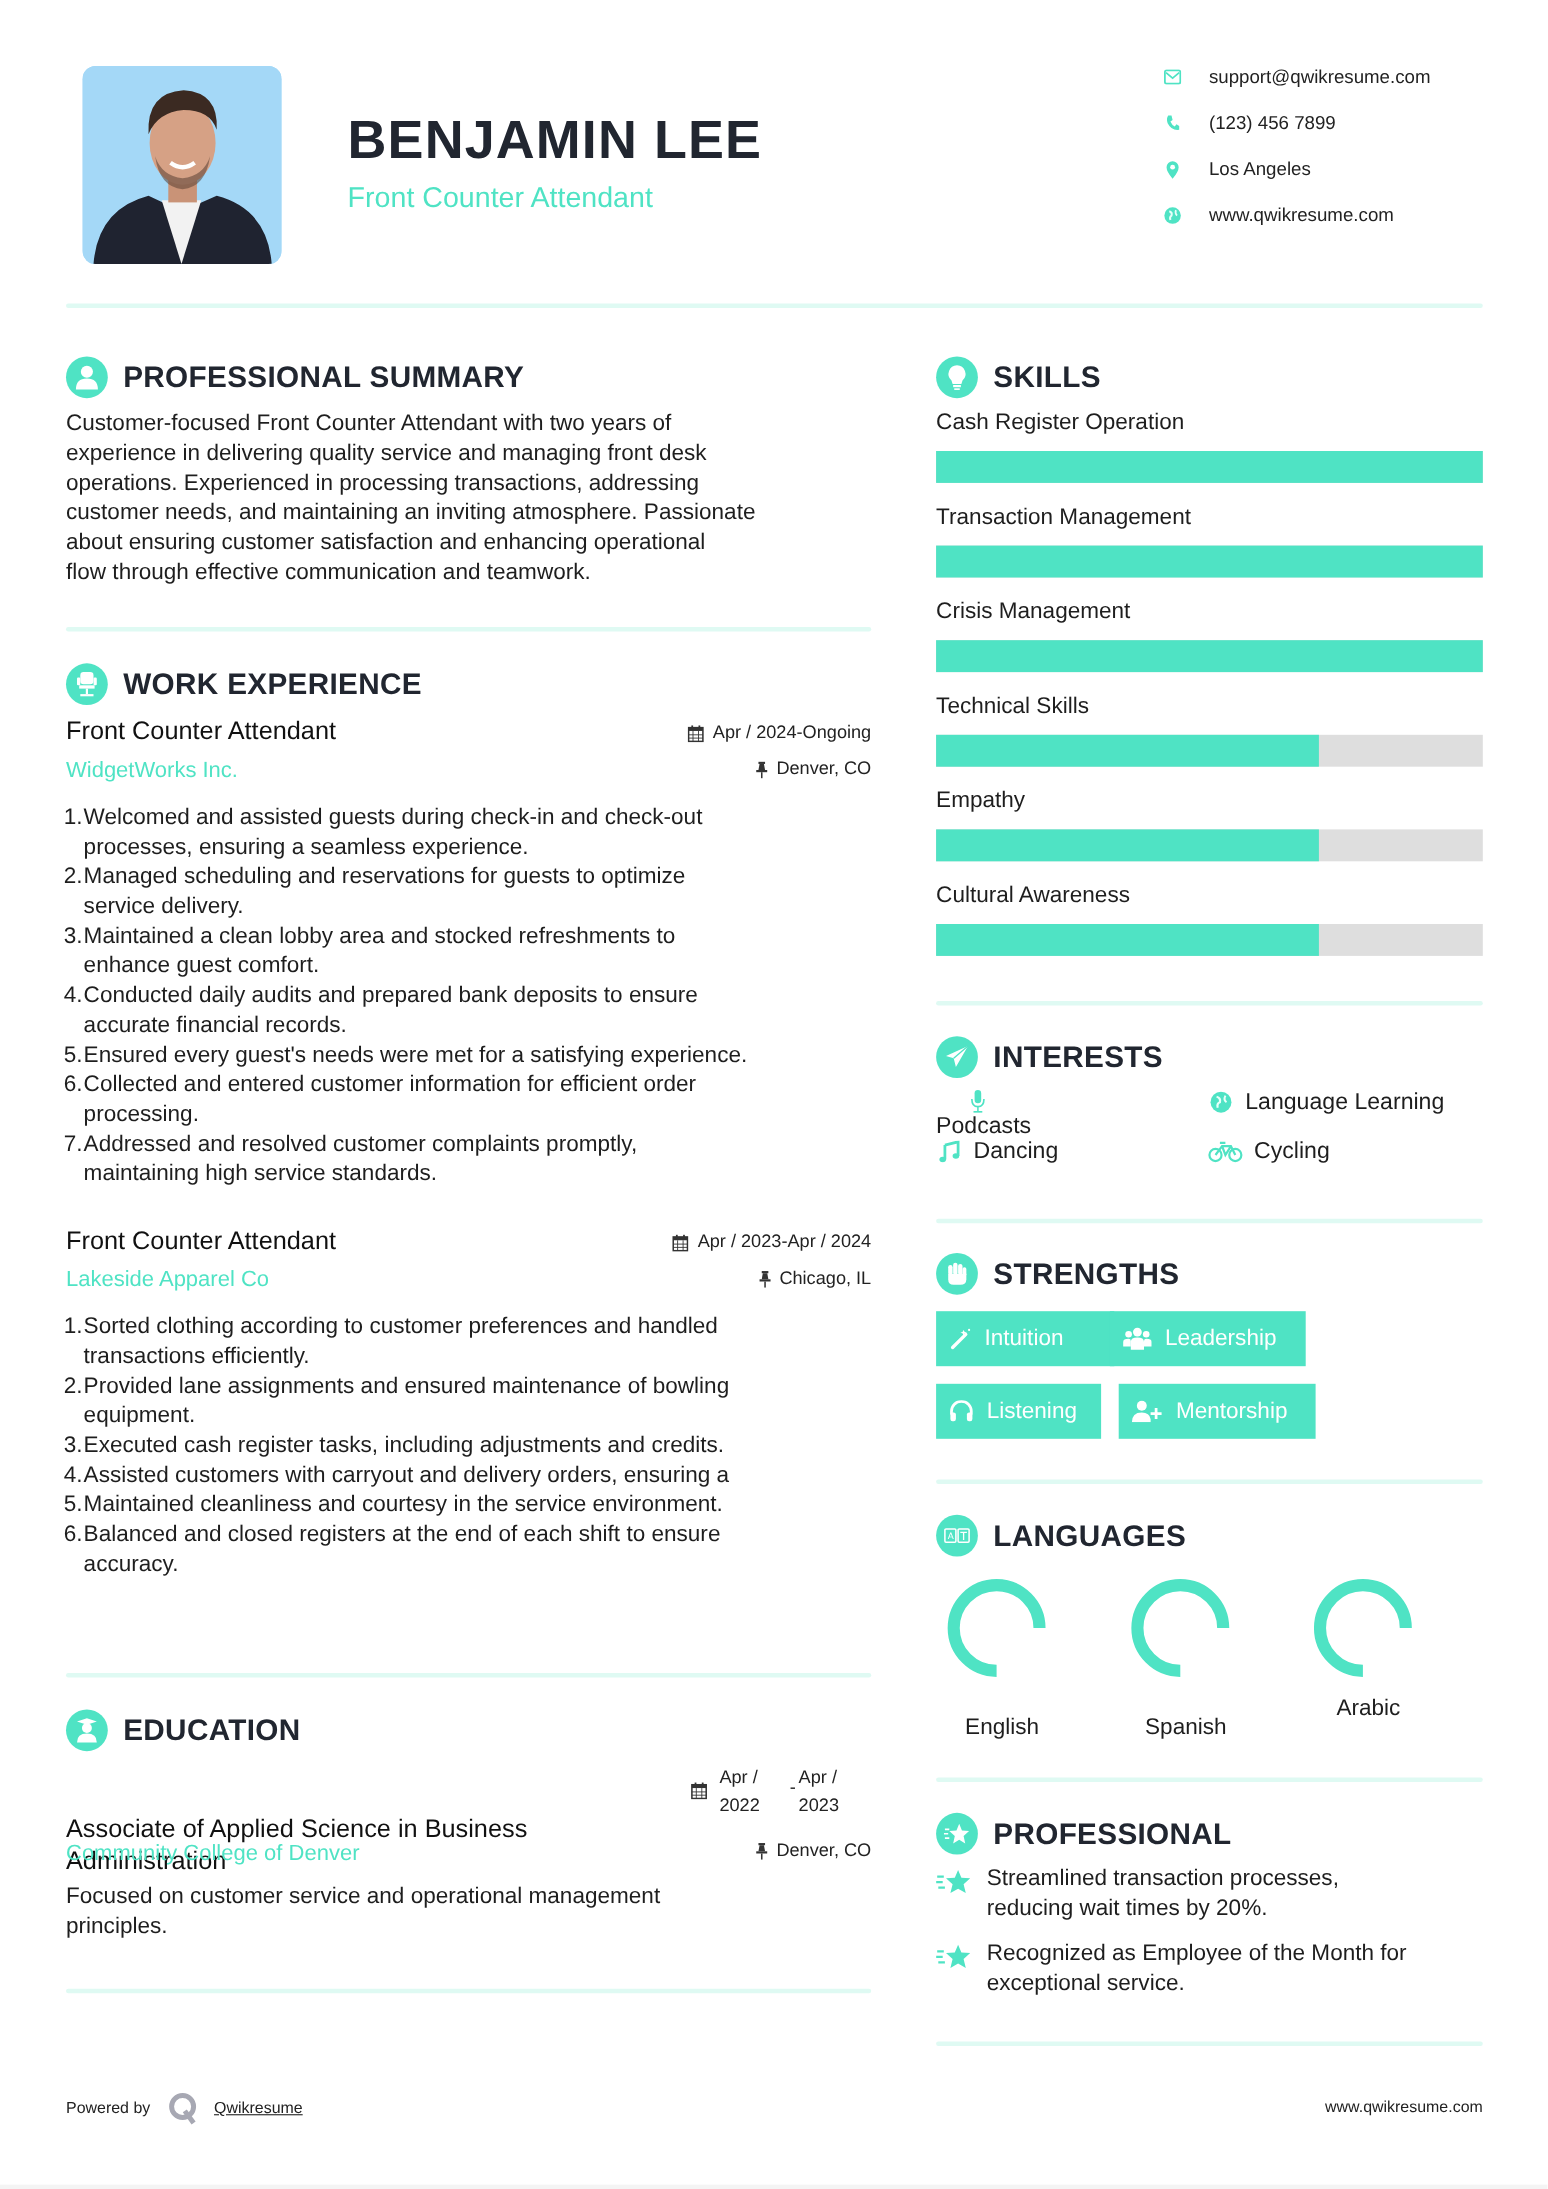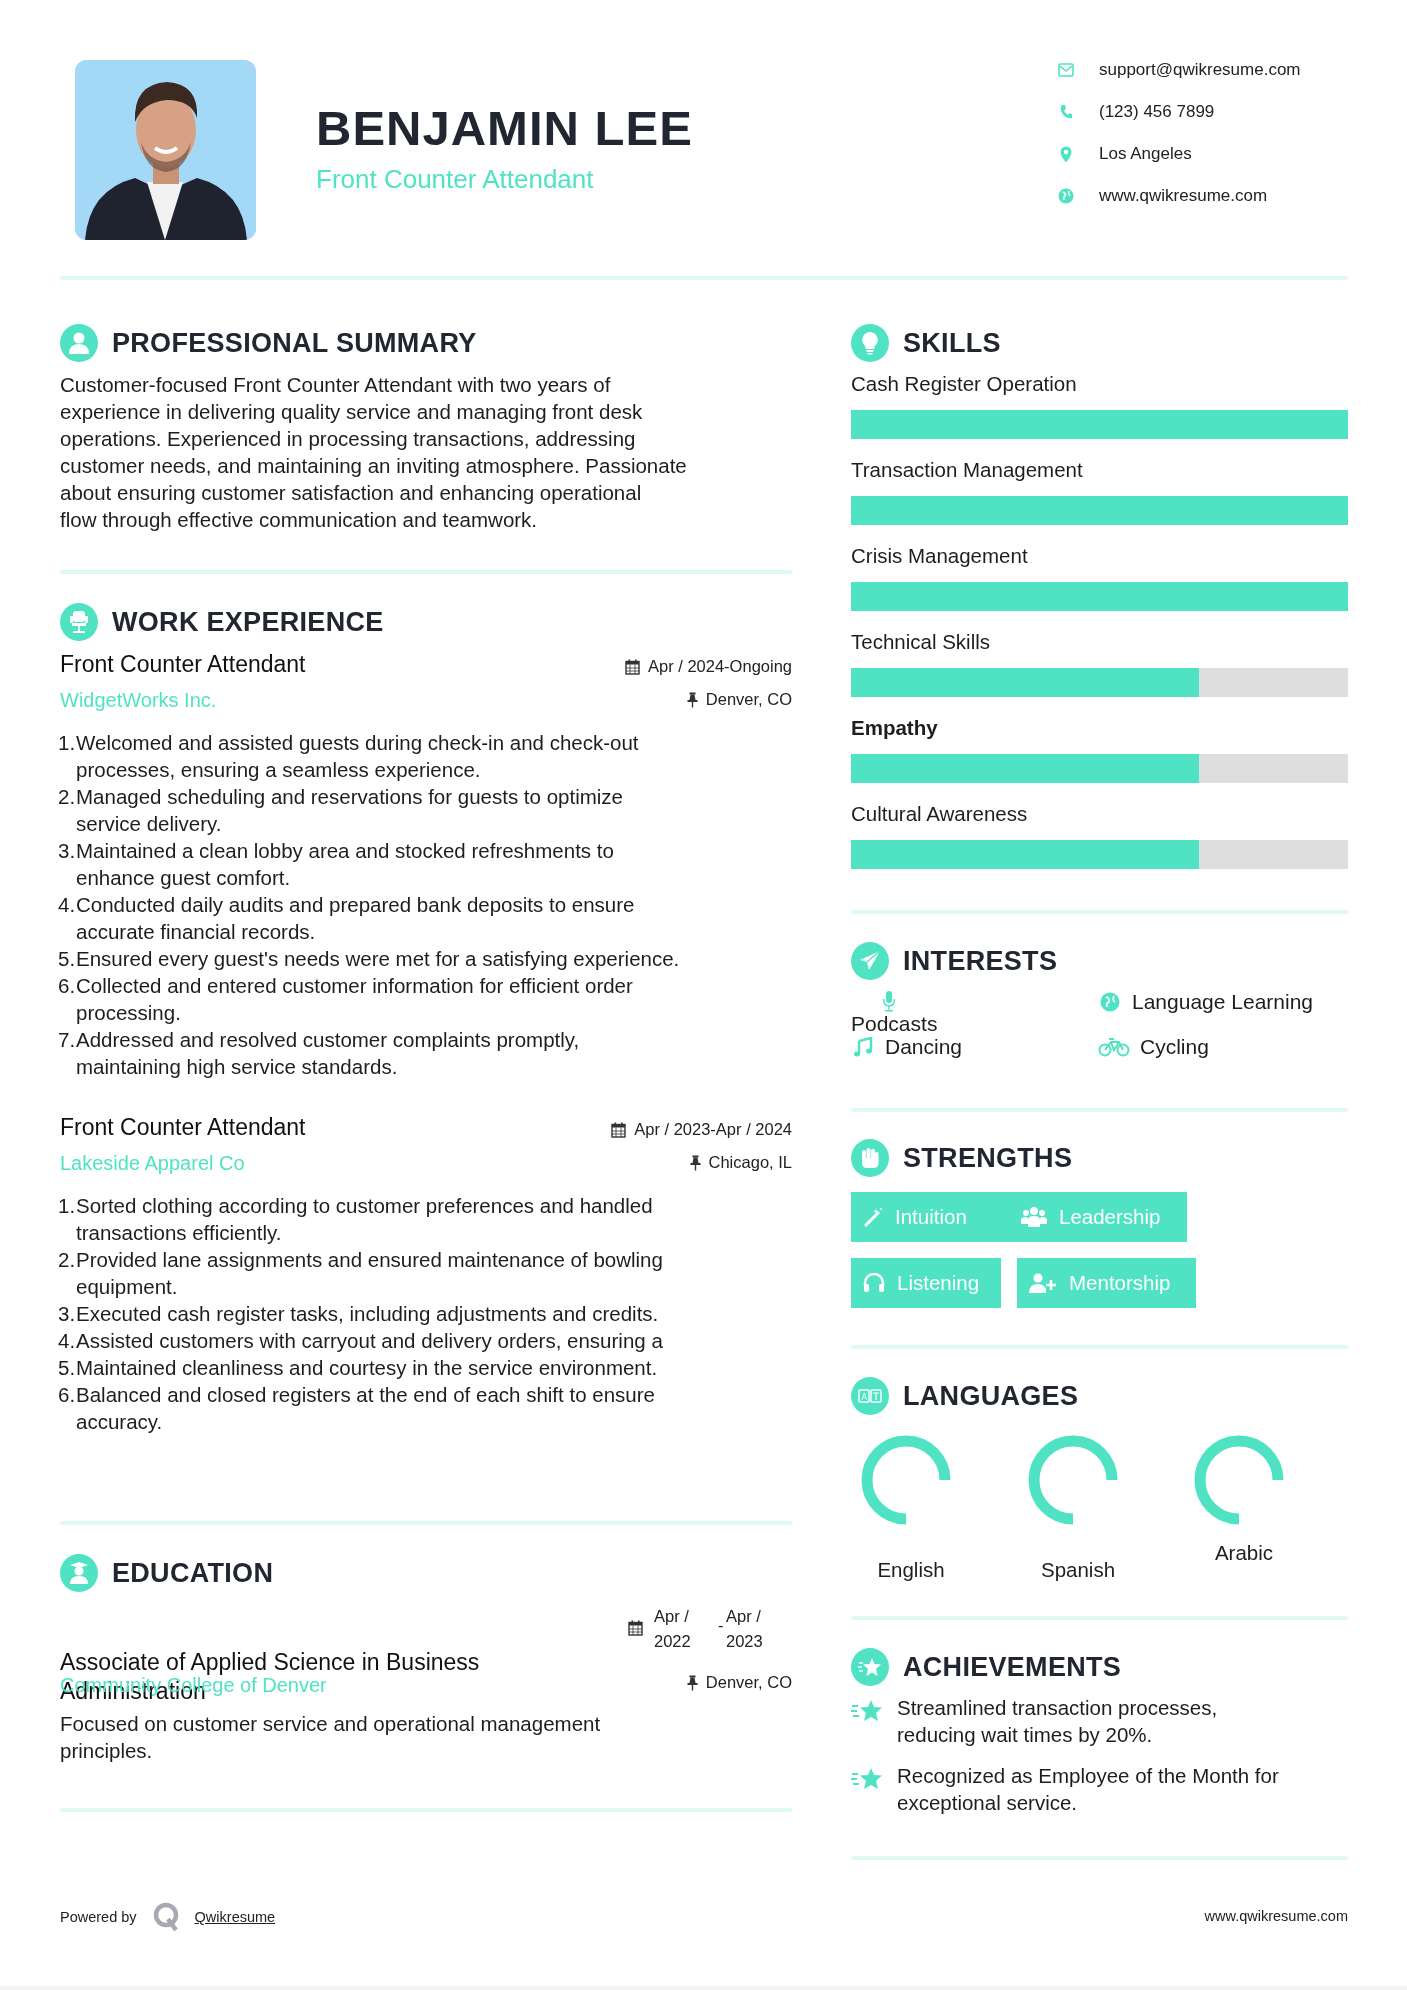--- a/index.html
+++ b/index.html
@@ -357,21 +357,21 @@
     <div class="skill-bar" style="margin-top:14px;">
         <div class="skill-fill" style="width:100%;"></div>
       </div>
   </div>
   <div style="height:86px;">
     <div class="skill-label">Technical Skills</div>
     <div class="skill-bar" style="margin-top:14px;">
         <div class="skill-fill" style="width:70%;"></div>
       </div>
   </div>
-  <div style="height:86px;font-weight:bold;">
+  <div style="height:86px;">
     <div class="skill-label">Empathy</div>
     <div class="skill-bar" style="margin-top:14px;">
         <div class="skill-fill" style="width:70%;"></div>
       </div>
   </div>
   <div style="height:86px;">
     <div class="skill-label">Cultural Awareness</div>
     <div class="skill-bar" style="margin-top:14px;">
         <div class="skill-fill" style="width:70%;"></div>
       </div>
@@ -513,21 +513,21 @@
 </div>
 <div class="abs divider" style="left:851px; top:1616px; width:497px;"></div>
 
 <div class="abs sec-head" style="left:851px; top:1647px;">
   <span class="sec-icon">
     <svg width="24" height="22" viewBox="0 0 24 22">
         <path d="M14 2 L16.5 8 L23 8.5 L18 13 L19.5 20 L14 16.5 L8.5 20 L10 13 L5 8.5 L11.5 8 Z" fill="#fff"></path>
         <path d="M1 7 H5 M0 11 H4 M1 15 H5" stroke="#fff" stroke-width="1.5"></path>
       </svg>
   </span>
-  <span class="sec-title">ACHIEVEMENTS</span>
+  <span class="sec-title">PROFESSIONAL</span>
 </div>
 <div class="abs ach" style="left:851px; top:1694px; width:497px;">
   <span class="ai"><svg width="32" height="26" viewBox="0 0 32 26">
         <path d="M20 2 L23 9 L31 9.5 L25 15 L27 23 L20 19 L13 23 L15 15 L9 9.5 L17 9 Z" fill="#4fe3c4"></path>
         <path d="M1 8 H7 M0 13 H6 M2 18 H8" stroke="#4fe3c4" stroke-width="2"></path>
       </svg></span>
   <span class="at">
       <div>Streamlined transaction processes,</div>
       <div>reducing wait times by 20%.</div>
     </span>

